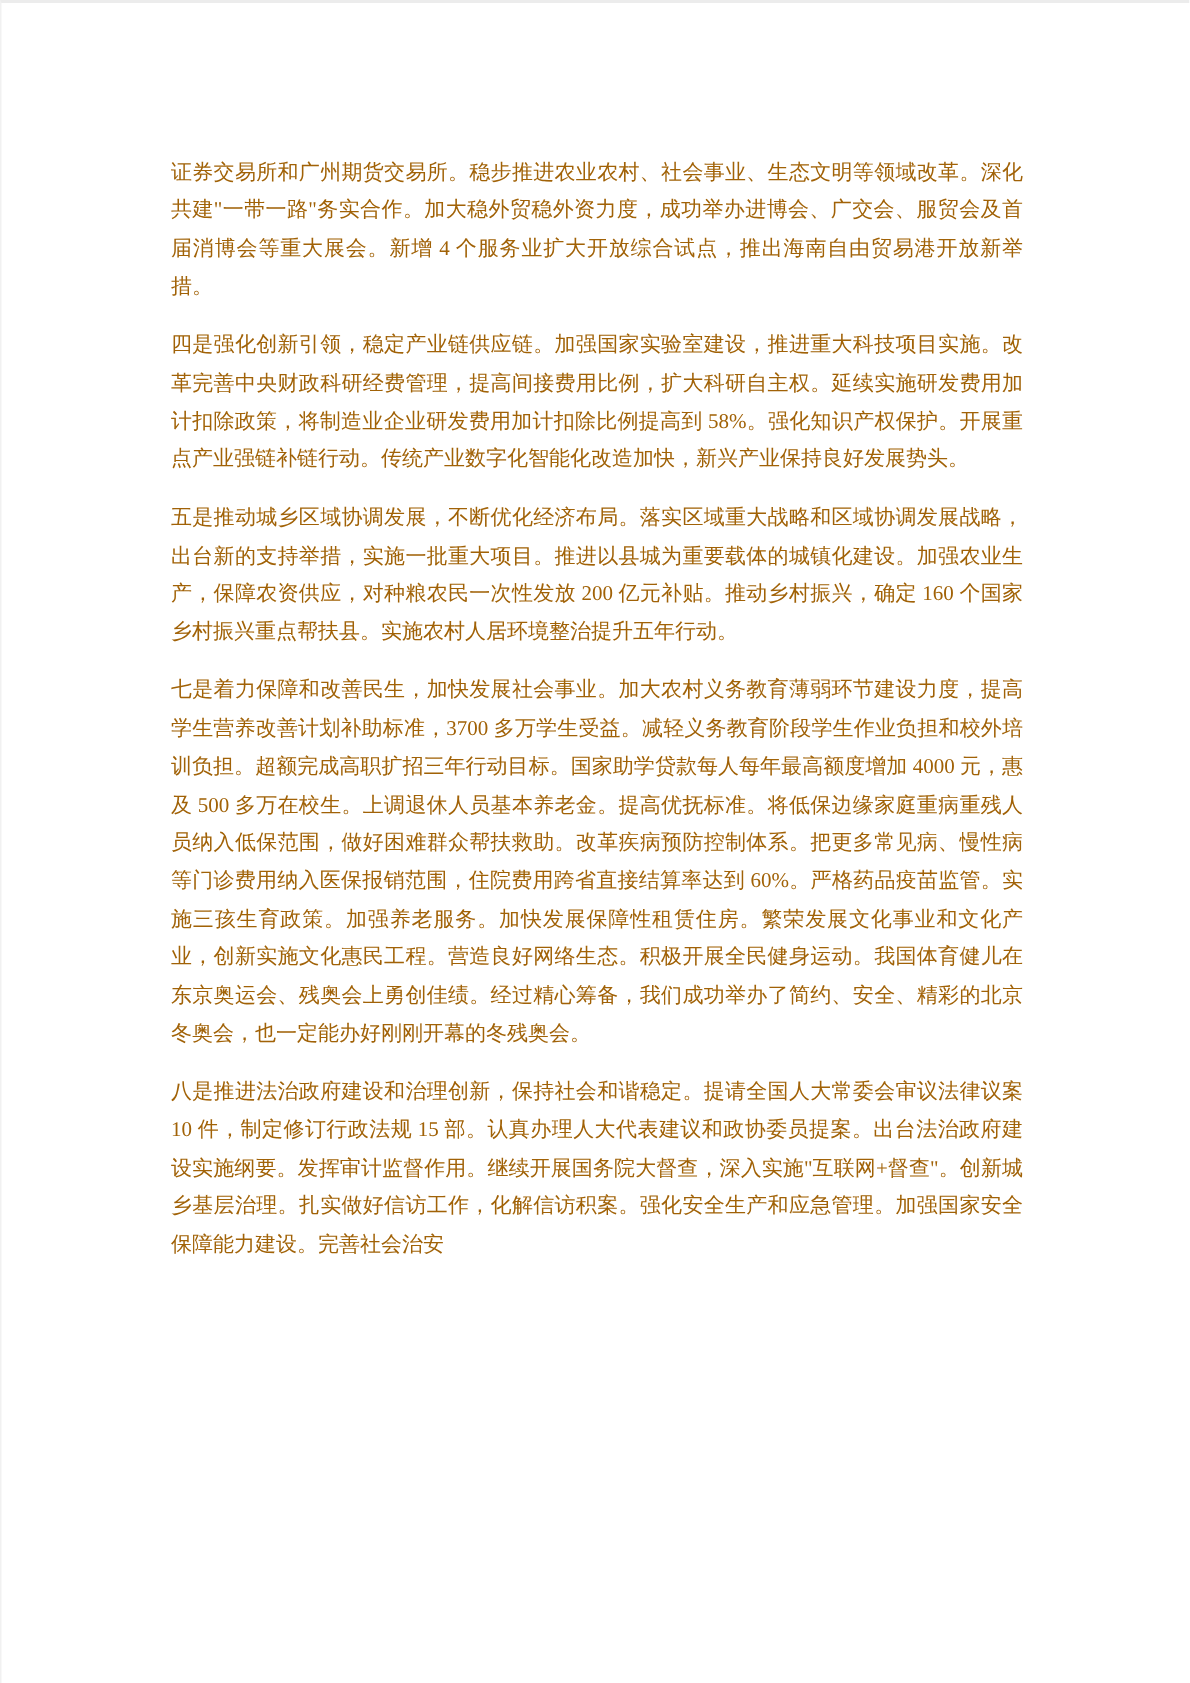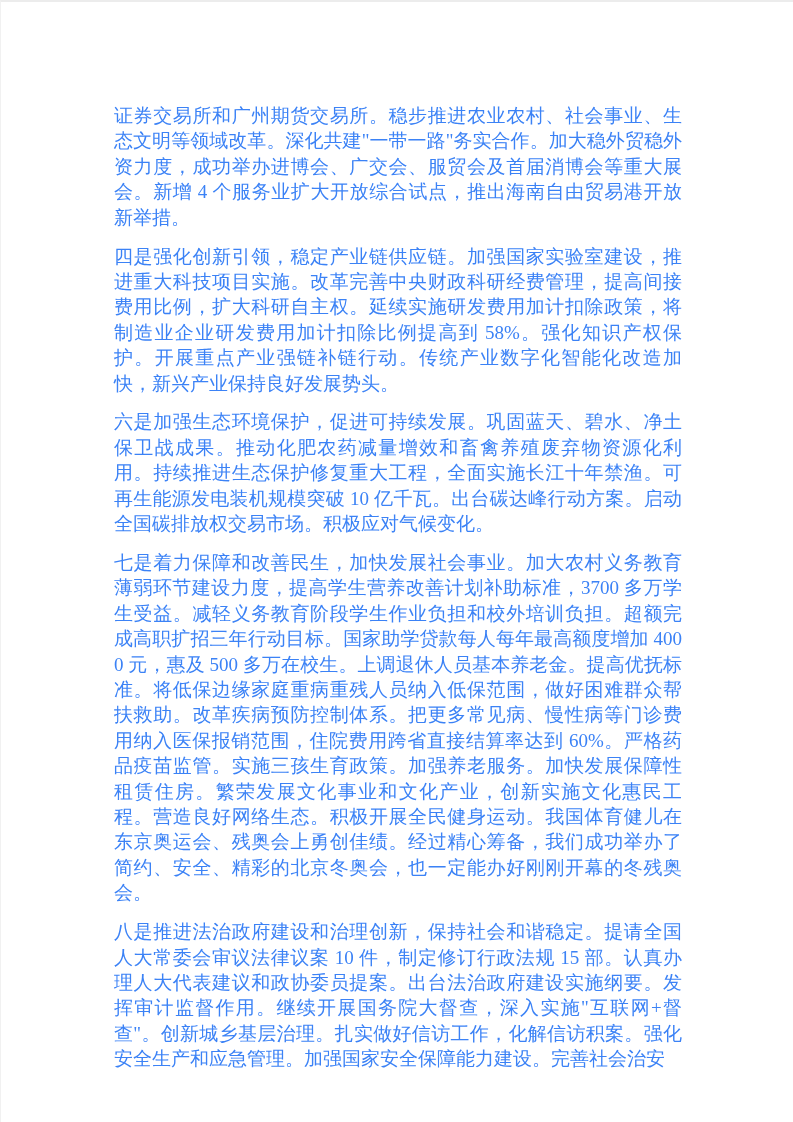--- a/index.html
+++ b/index.html
@@ -20,36 +20,36 @@
   }
   .content {
     position: absolute;
     top: 101px;
     left: 113px;
     width: 568px;
   }
   p.doc-para {
     margin: 0 0 13.5px 0;
     padding: 0;
-    font-size: 19px;
+    font-size: 14px;
     line-height: 25.4px;
-    color: #3b82f6;
+    color: #a16207;
     text-align: justify;
     text-justify: inter-ideograph;
     word-break: break-all;
     letter-spacing: 0;
   }
   p.doc-para:last-child {
     margin-bottom: 0;
   }
 </style>
 </head>
 <body>
 
 <div class="page">
   <div class="content">
     <p class="doc-para">证券交易所和广州期货交易所。稳步推进农业农村、社会事业、生态文明等领域改革。深化共建"一带一路"务实合作。加大稳外贸稳外资力度，成功举办进博会、广交会、服贸会及首届消博会等重大展会。新增 4 个服务业扩大开放综合试点，推出海南自由贸易港开放新举措。</p>
     <p class="doc-para">四是强化创新引领，稳定产业链供应链。加强国家实验室建设，推进重大科技项目实施。改革完善中央财政科研经费管理，提高间接费用比例，扩大科研自主权。延续实施研发费用加计扣除政策，将制造业企业研发费用加计扣除比例提高到 58%。强化知识产权保护。开展重点产业强链补链行动。传统产业数字化智能化改造加快，新兴产业保持良好发展势头。</p>
-    <p class="doc-para">六是加强生态环境保护，促进可持续发展。巩固蓝天、碧水、净土保卫战成果。推动化肥农药减量增效和畜禽养殖废弃物资源化利用。持续推进生态保护修复重大工程，全面实施长江十年禁渔。可再生能源发电装机规模突破 10 亿千瓦。出台碳达峰行动方案。启动全国碳排放权交易市场。积极应对气候变化。</p>
+    <p class="doc-para">五是推动城乡区域协调发展，不断优化经济布局。落实区域重大战略和区域协调发展战略，出台新的支持举措，实施一批重大项目。推进以县城为重要载体的城镇化建设。加强农业生产，保障农资供应，对种粮农民一次性发放 200 亿元补贴。推动乡村振兴，确定 160 个国家乡村振兴重点帮扶县。实施农村人居环境整治提升五年行动。</p>
     <p class="doc-para">七是着力保障和改善民生，加快发展社会事业。加大农村义务教育薄弱环节建设力度，提高学生营养改善计划补助标准，3700 多万学生受益。减轻义务教育阶段学生作业负担和校外培训负担。超额完成高职扩招三年行动目标。国家助学贷款每人每年最高额度增加 4000 元，惠及 500 多万在校生。上调退休人员基本养老金。提高优抚标准。将低保边缘家庭重病重残人员纳入低保范围，做好困难群众帮扶救助。改革疾病预防控制体系。把更多常见病、慢性病等门诊费用纳入医保报销范围，住院费用跨省直接结算率达到 60%。严格药品疫苗监管。实施三孩生育政策。加强养老服务。加快发展保障性租赁住房。繁荣发展文化事业和文化产业，创新实施文化惠民工程。营造良好网络生态。积极开展全民健身运动。我国体育健儿在东京奥运会、残奥会上勇创佳绩。经过精心筹备，我们成功举办了简约、安全、精彩的北京冬奥会，也一定能办好刚刚开幕的冬残奥会。</p>
     <p class="doc-para">八是推进法治政府建设和治理创新，保持社会和谐稳定。提请全国人大常委会审议法律议案 10 件，制定修订行政法规 15 部。认真办理人大代表建议和政协委员提案。出台法治政府建设实施纲要。发挥审计监督作用。继续开展国务院大督查，深入实施"互联网+督查"。创新城乡基层治理。扎实做好信访工作，化解信访积案。强化安全生产和应急管理。加强国家安全保障能力建设。完善社会治安</p>
   </div>
 </div>
 
 </body></html>

